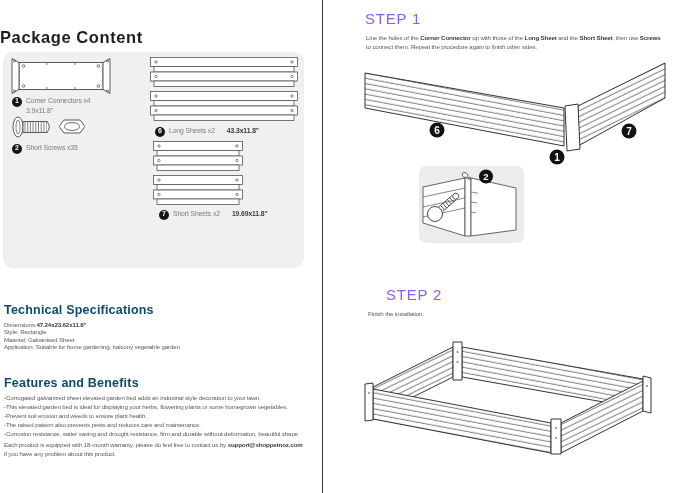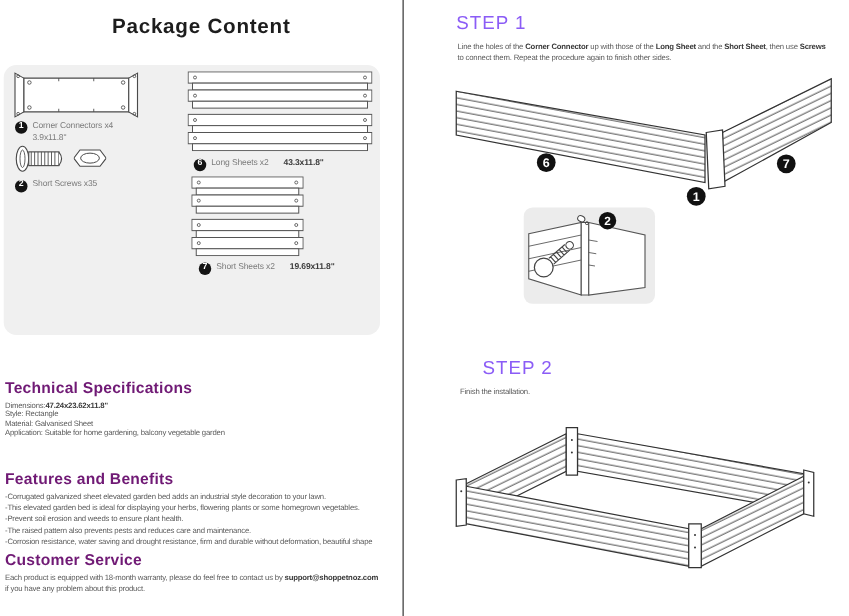--- a/index.html
+++ b/index.html
@@ -3,27 +3,27 @@
 <meta charset="utf-8">
 <style>
   *{box-sizing:border-box;margin:0;padding:0}
   html,body{width:679px;height:493px}
   body{
     position:relative;background:#ffffff;overflow:hidden;
     font-family:"Liberation Sans","DejaVu Sans",sans-serif;color:#5a5a5a;
   }
   .abs{position:absolute}
   .h1{font-size:16.5px;font-weight:bold;color:#1d1d1d;letter-spacing:.6px}
-  .h2{font-size:12.5px;font-weight:bold;color:#701a75;letter-spacing:.2px;margin-bottom:4px}
+  .h2{font-size:12.5px;font-weight:bold;color:#0c4a6e;letter-spacing:.2px;margin-bottom:4px}
   .step-h{font-size:15px;font-weight:normal;color:#8b5cf6;letter-spacing:.8px}
   .body-text{font-size:6.2px;line-height:1.45;color:#5a5a5a;letter-spacing:-.15px}
   .tight{line-height:1.2}
   .line{white-space:nowrap}
   .b{font-weight:bold;color:#3a3a3a}
-  .title-wrap{left:0;top:12px;width:322px;text-align:center}
+  .title-wrap{left:0;top:28px;width:322px;}
   .panel{left:3px;top:52px;width:301px;height:216px;background:#f0f0f0;border-radius:10px}
   .divider{left:322px;top:0;width:1px;height:493px;background:#3c3c3c}
   .inset{left:419px;top:166px;width:105px;height:77px;background:#ececec;border-radius:7px;overflow:hidden}
   .part-label{position:absolute;font-size:6.8px;letter-spacing:-.1px;color:#7b7b7b;line-height:1.5;display:flex;gap:4px;align-items:flex-start;white-space:nowrap}
   .part-label.row{align-items:center}
   .badge{display:inline-flex;width:10px;height:10px;border-radius:50%;background:#141414;color:#fff;
          font-size:7px;font-weight:bold;align-items:center;justify-content:center;flex:0 0 auto;margin-top:.5px}
   .size-b{font-weight:bold;color:#3a3a3a;margin-left:8px}
   svg{display:block}
 </style>
@@ -182,21 +182,20 @@
     <div class="body-text">
       <div class="line">-Corrugated galvanized sheet elevated garden bed adds an industrial style decoration to your lawn.</div>
       <div class="line">-This elevated garden bed is ideal for displaying your herbs, flowering plants or some homegrown vegetables.</div>
       <div class="line">-Prevent soil erosion and weeds to ensure plant health.</div>
       <div class="line">-The raised pattern also prevents pests and reduces care and maintenance.</div>
       <div class="line">-Corrosion resistance, water saving and drought resistance, firm and durable without deformation, beautiful shape</div>
     </div>
   </div>
 
   <div class="abs" style="left:4px;top:441px;width:318px">
-    <div class="h2">Customer Service</div>
     <div class="body-text">
       <div class="line"><span>Each product is equipped with 18-month warranty, please do feel free to contact us by </span><span class="b">support@shoppetnoz.com</span></div>
       <div class="line">if you have any problem about this product.</div>
     </div>
   </div>
 </div>
 
 <div class="abs divider"></div>
 
 <div>

